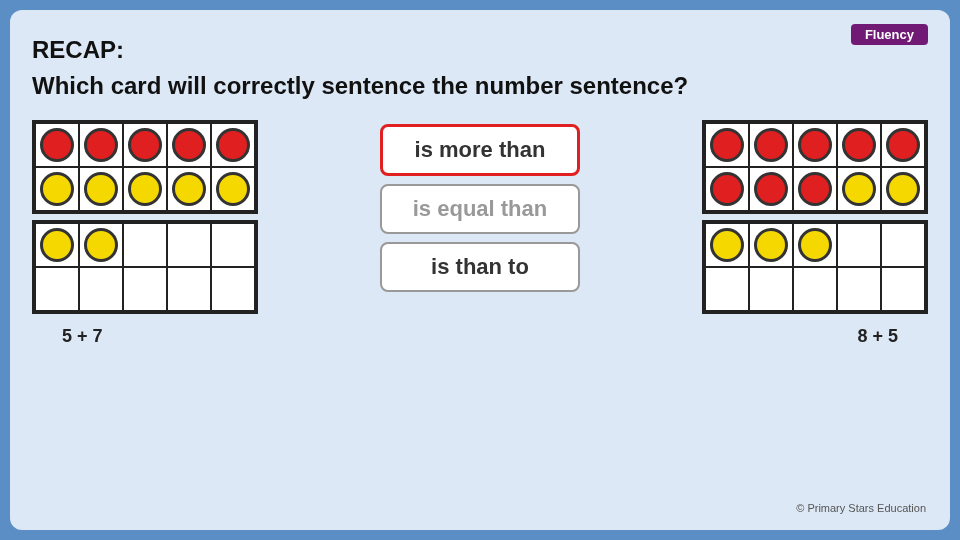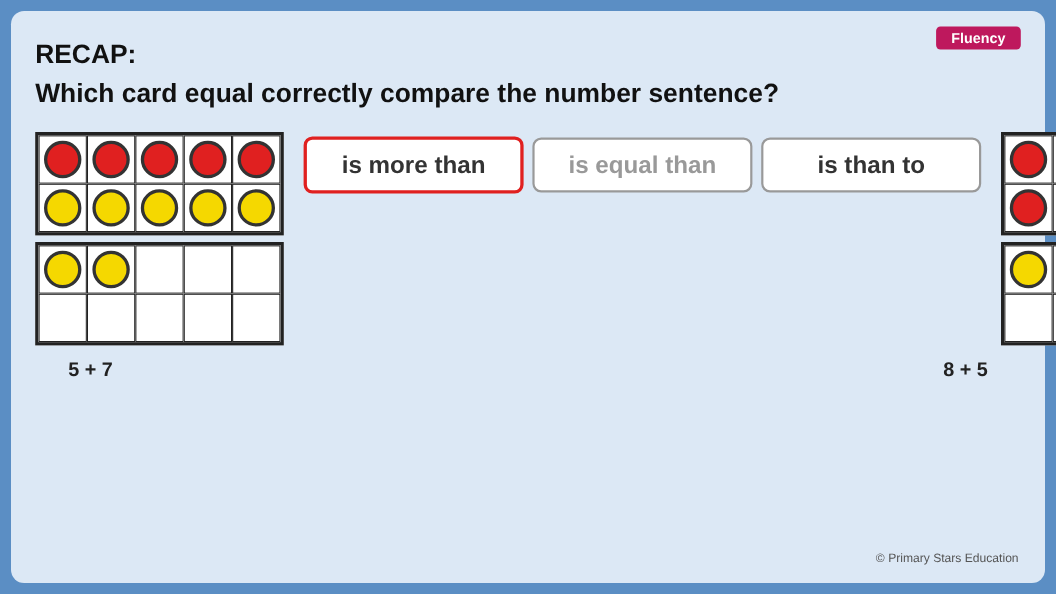--- a/index.html
+++ b/index.html
@@ -21,21 +21,21 @@
       background: #dce8f5;
       border-radius: 12px;
       padding: 18px 22px 14px 22px;
     }
 
     
     .fluency-badge {
       position: absolute;
       top: 14px;
       right: 22px;
-      background: #be185d;
+      background: #701a75;
       color: white;
       font-size: 13px;
       font-weight: bold;
       padding: 3px 14px;
       border-radius: 4px;
     }
 
     
     .header-text {
       font-size: 24px;
@@ -75,21 +75,21 @@
       height: 34px;
       border-radius: 50%;
       border: 3px solid #333;
     }
     .circle.red { background: #e02020; }
     .circle.yellow { background: #f5d800; }
 
     
     .middle-cards {
       display: flex;
-      flex-direction: row;
+      flex-direction: column;
       align-items: center;
       justify-content: center;
       gap: 8px;
       flex: 1;
       padding: 0 18px;
       margin-top: 4px;
     }
 
     .comparison-card {
       background: white;
@@ -149,21 +149,21 @@
   </style>
 </head>
 <body>
 
 <div class="main-content">
 
   <div class="fluency-badge">Fluency</div>
 
   <div class="header-text">
     <div>RECAP:</div>
-    <div>Which card equal correctly compare the number sentence?</div>
+    <div>Which card will correctly sentence the number sentence?</div>
   </div>
 
   <div class="main-layout">
 
     <div class="left-frames">
 
       <div class="ten-frame">
 
         <div class="cell">
             <div class="circle red"></div>

